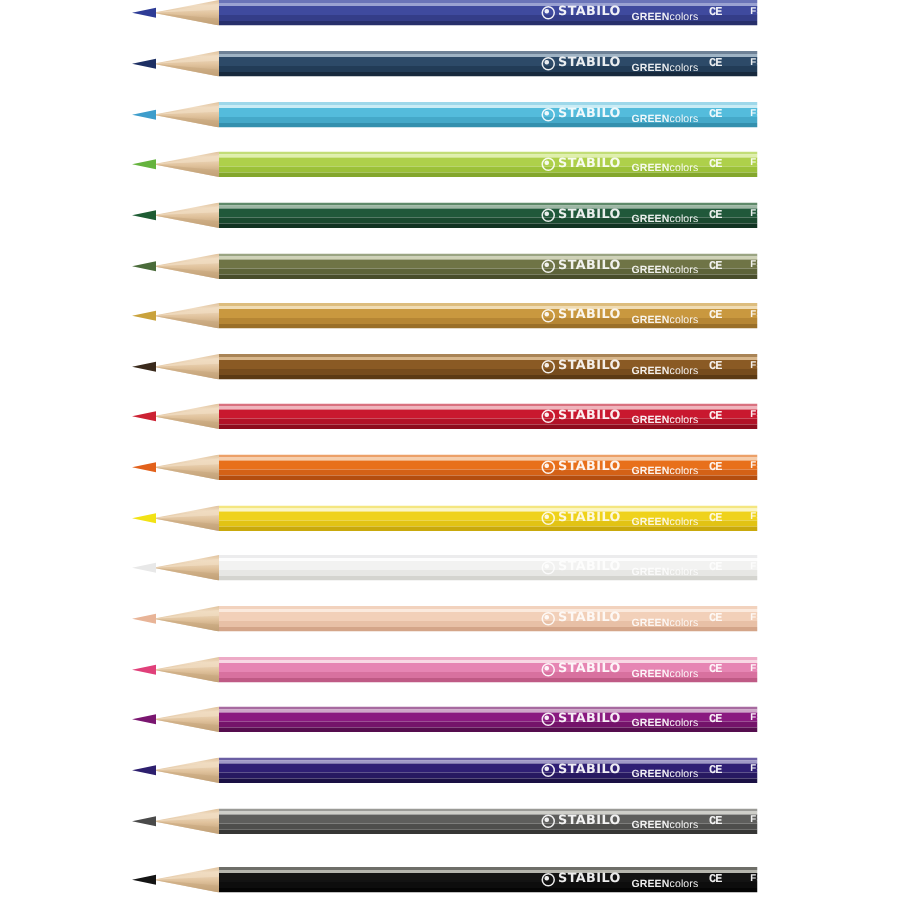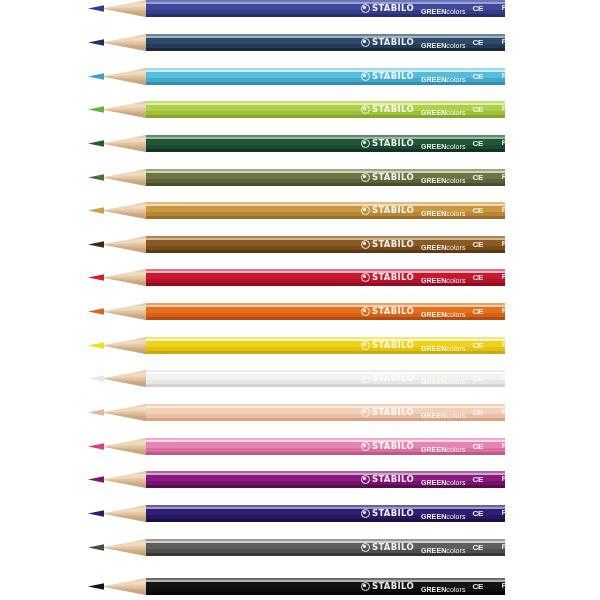--- a/index.html
+++ b/index.html
@@ -102,21 +102,21 @@
   }
   .t-colors {
     font-size: 7px;
     font-weight: normal;
     letter-spacing: 0.1px;
     line-height: 1;
   }
   .t-ce {
     font-size: 8px;
     font-weight: bold;
-    font-family: Liberation Sans, sans-serif;
+    font-family: Liberation Mono, monospace;
     letter-spacing: -0.5px;
     line-height: 1;
   }
   .t-fsc {
     font-size: 6.5px;
     font-weight: bold;
     letter-spacing: 0.2px;
     line-height: 1;
     margin-left: 12px;
   }

